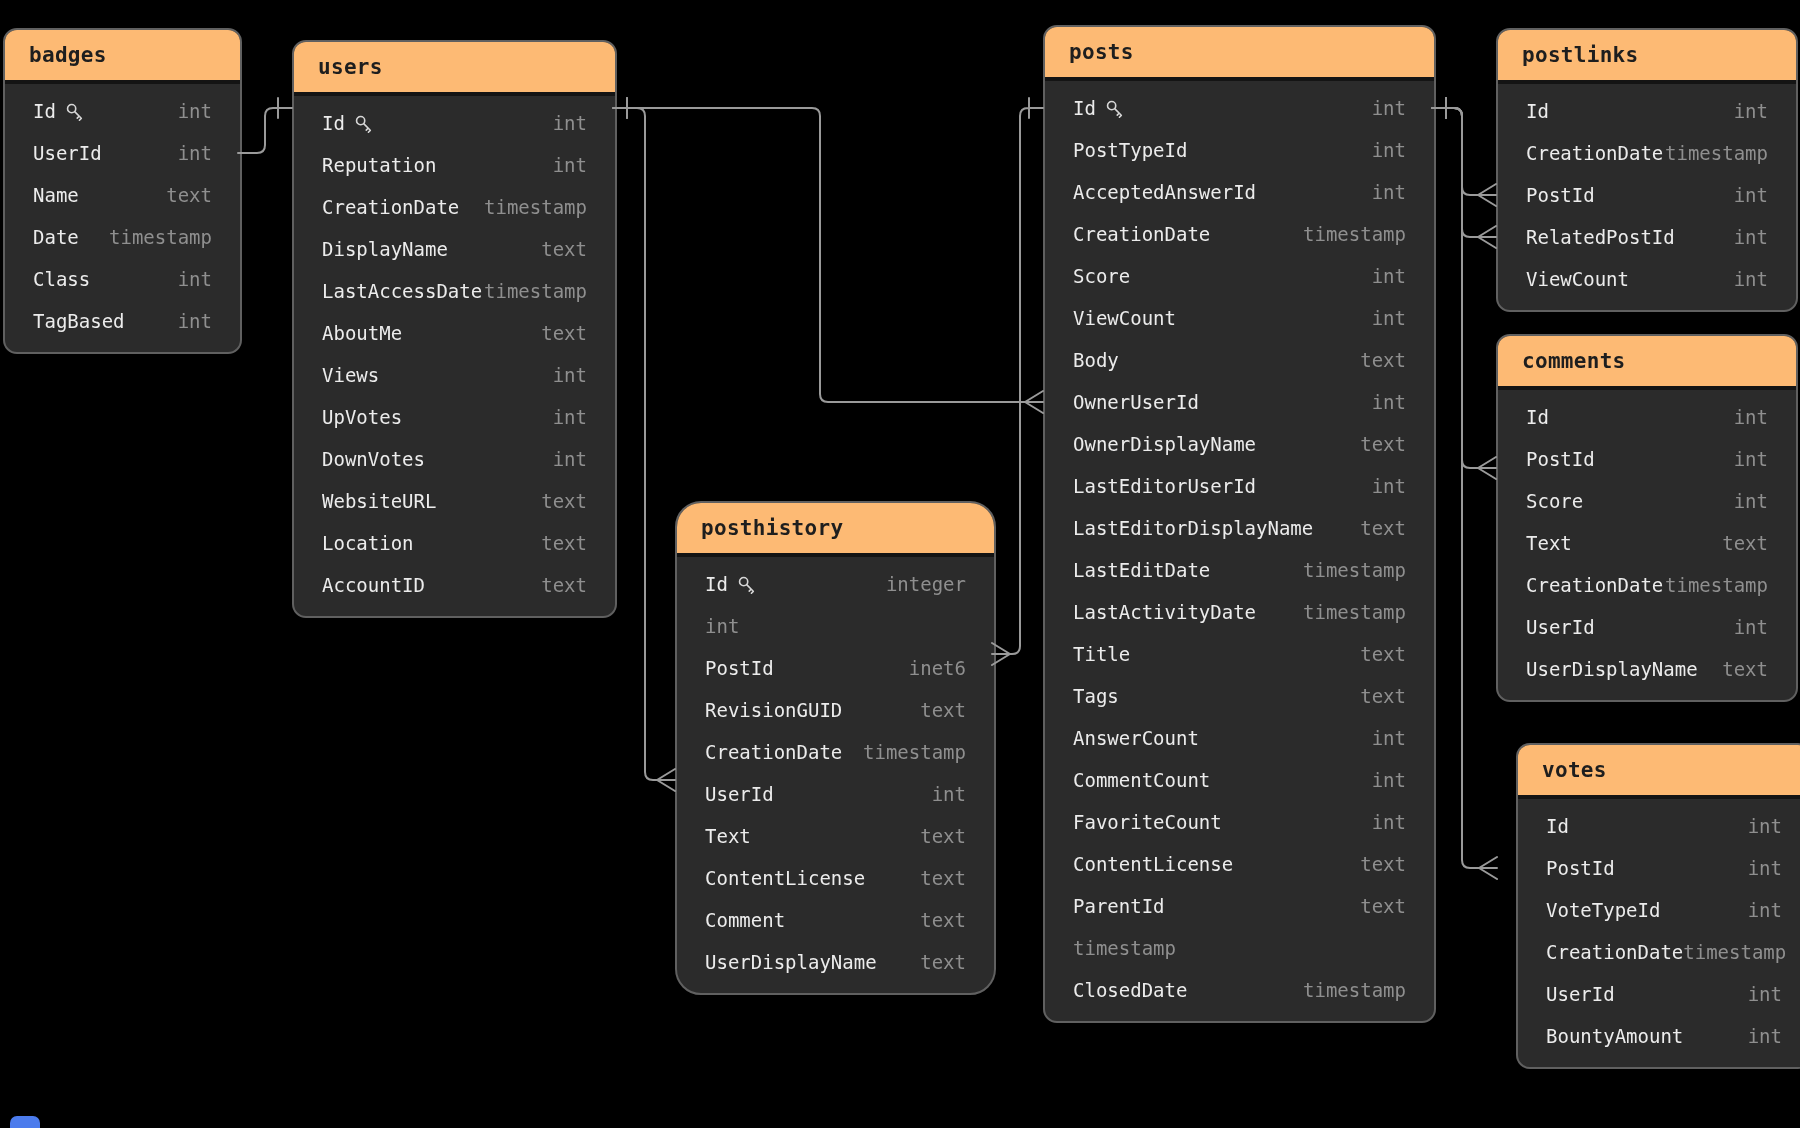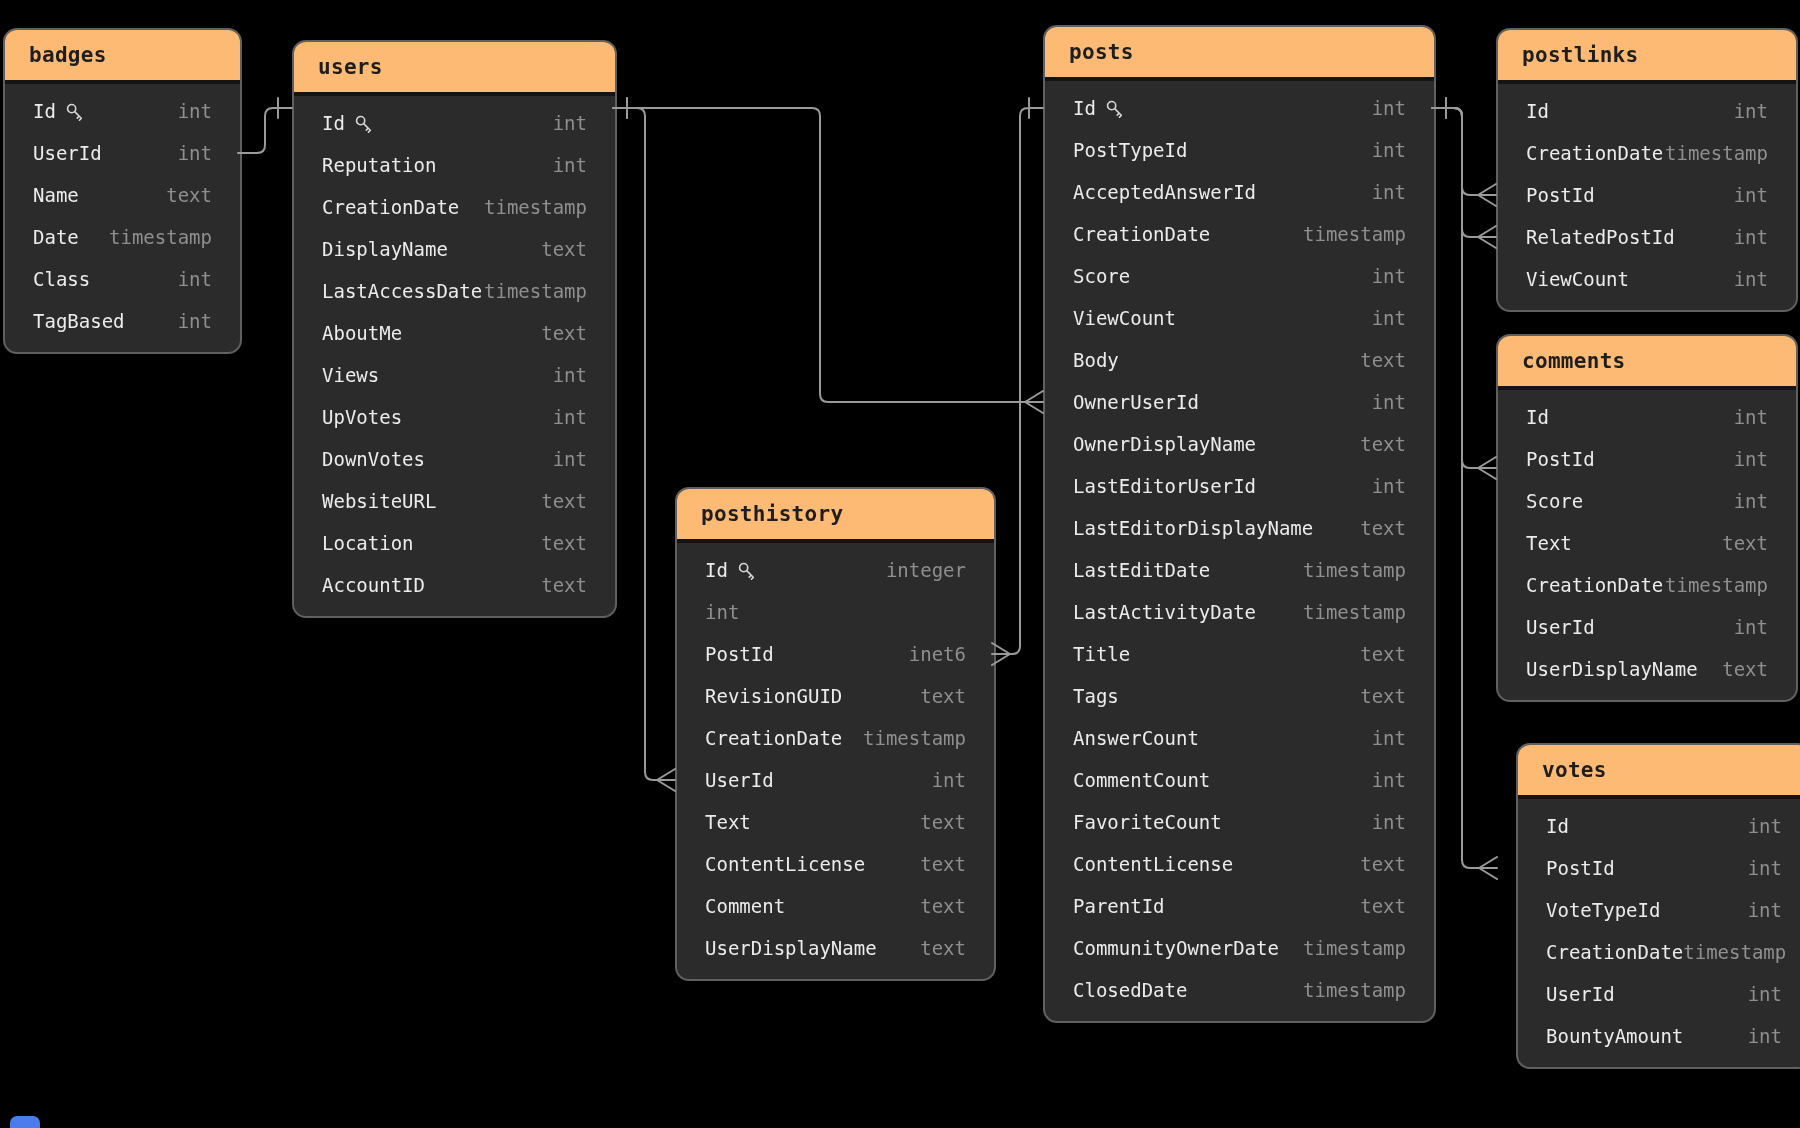--- a/index.html
+++ b/index.html
@@ -159,21 +159,21 @@
           <span class="ftype">text</span>
         </div>
         <div class="row">
           <span class="fname">
             <span>AccountID</span>
           </span>
           <span class="ftype">text</span>
         </div>
       </div>
     </div>
-    <div class="panel" style="left: 675px; top: 487px; width: 317px;">
+    <div class="panel" style="left: 675px; top: 501px; width: 317px; border-radius: 26px;">
       <div class="hdr">
         <span>posthistory</span>
       </div>
       <div class="tbody">
         <div class="row">
           <span class="fname">
             <span>Id</span>
             <svg class="keyicon" width="19" height="19" viewBox="0 0 20 20" fill="none" stroke="#d6d6d6" stroke-width="1.7" stroke-linecap="round">
               <circle cx="7" cy="7" r="4.3"></circle>
               <path d="M10.2 10.2 L16.6 16.6 M12.9 16.9 L14.8 15 M15.2 19.2 L17.1 17.3"></path>
@@ -357,23 +357,20 @@
           </span>
           <span class="ftype">text</span>
         </div>
         <div class="row">
           <span class="fname">
             <span>ParentId</span>
           </span>
           <span class="ftype">text</span>
         </div>
         <div class="row">
-          <span class="fname">
-            <span>CommunityOwnerDate</span>
-          </span>
           <span class="ftype">timestamp</span>
         </div>
         <div class="row">
           <span class="fname">
             <span>ClosedDate</span>
           </span>
           <span class="ftype">timestamp</span>
         </div>
       </div>
     </div>

